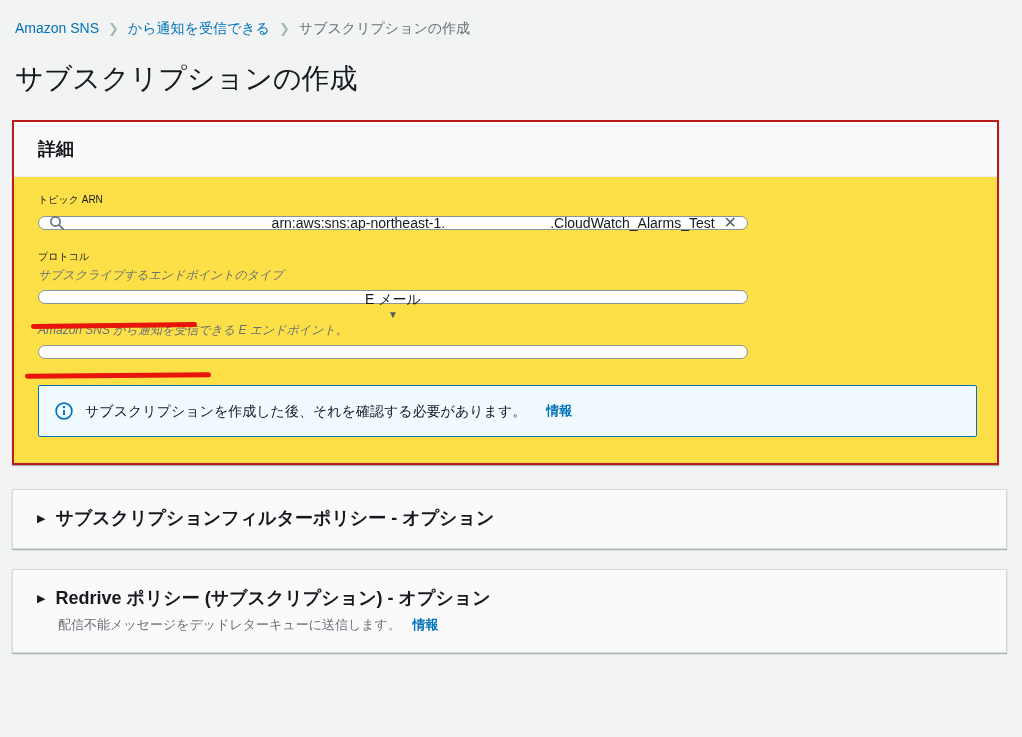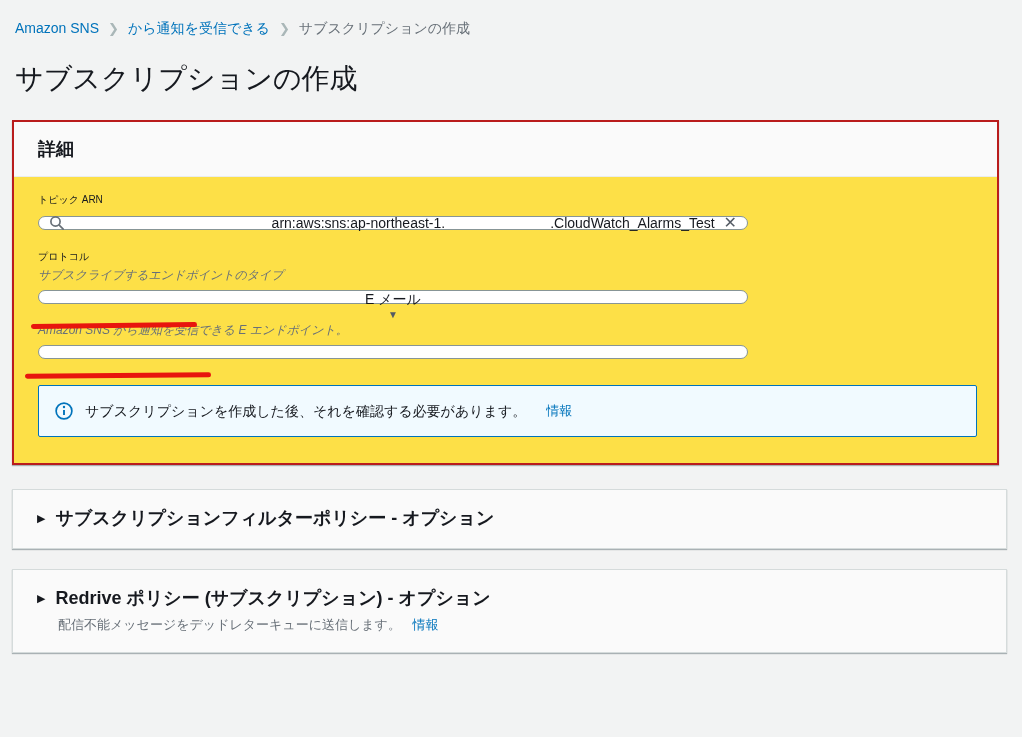--- a/index.html
+++ b/index.html
@@ -64,21 +64,21 @@
   
   .alert {
     margin-top:26px;
     border:1px solid #0073bb; border-radius:2px;
     background:#f1faff;
     padding:15px 16px;
     display:flex; align-items:flex-start; gap:12px;
     font-size:14px; line-height:20px;
   }
   .alert svg { flex:0 0 auto; margin-top:1px; }
-  .info-link { font-weight:400; margin-left:8px; font-size:13px; }
+  .info-link { font-weight:700; margin-left:8px; font-size:13px; }
 
   
   .exp-card {
     background:#fafafa;
     border:1px solid #d5dbdb;
     box-shadow:0 1px 1px 0 rgba(0,28,36,0.3);
     margin:0 15px 20px 12px;
     padding:16px 24px 18px 24px;
   }
   .exp-header { display:flex; align-items:center; gap:10px; cursor:pointer; }

